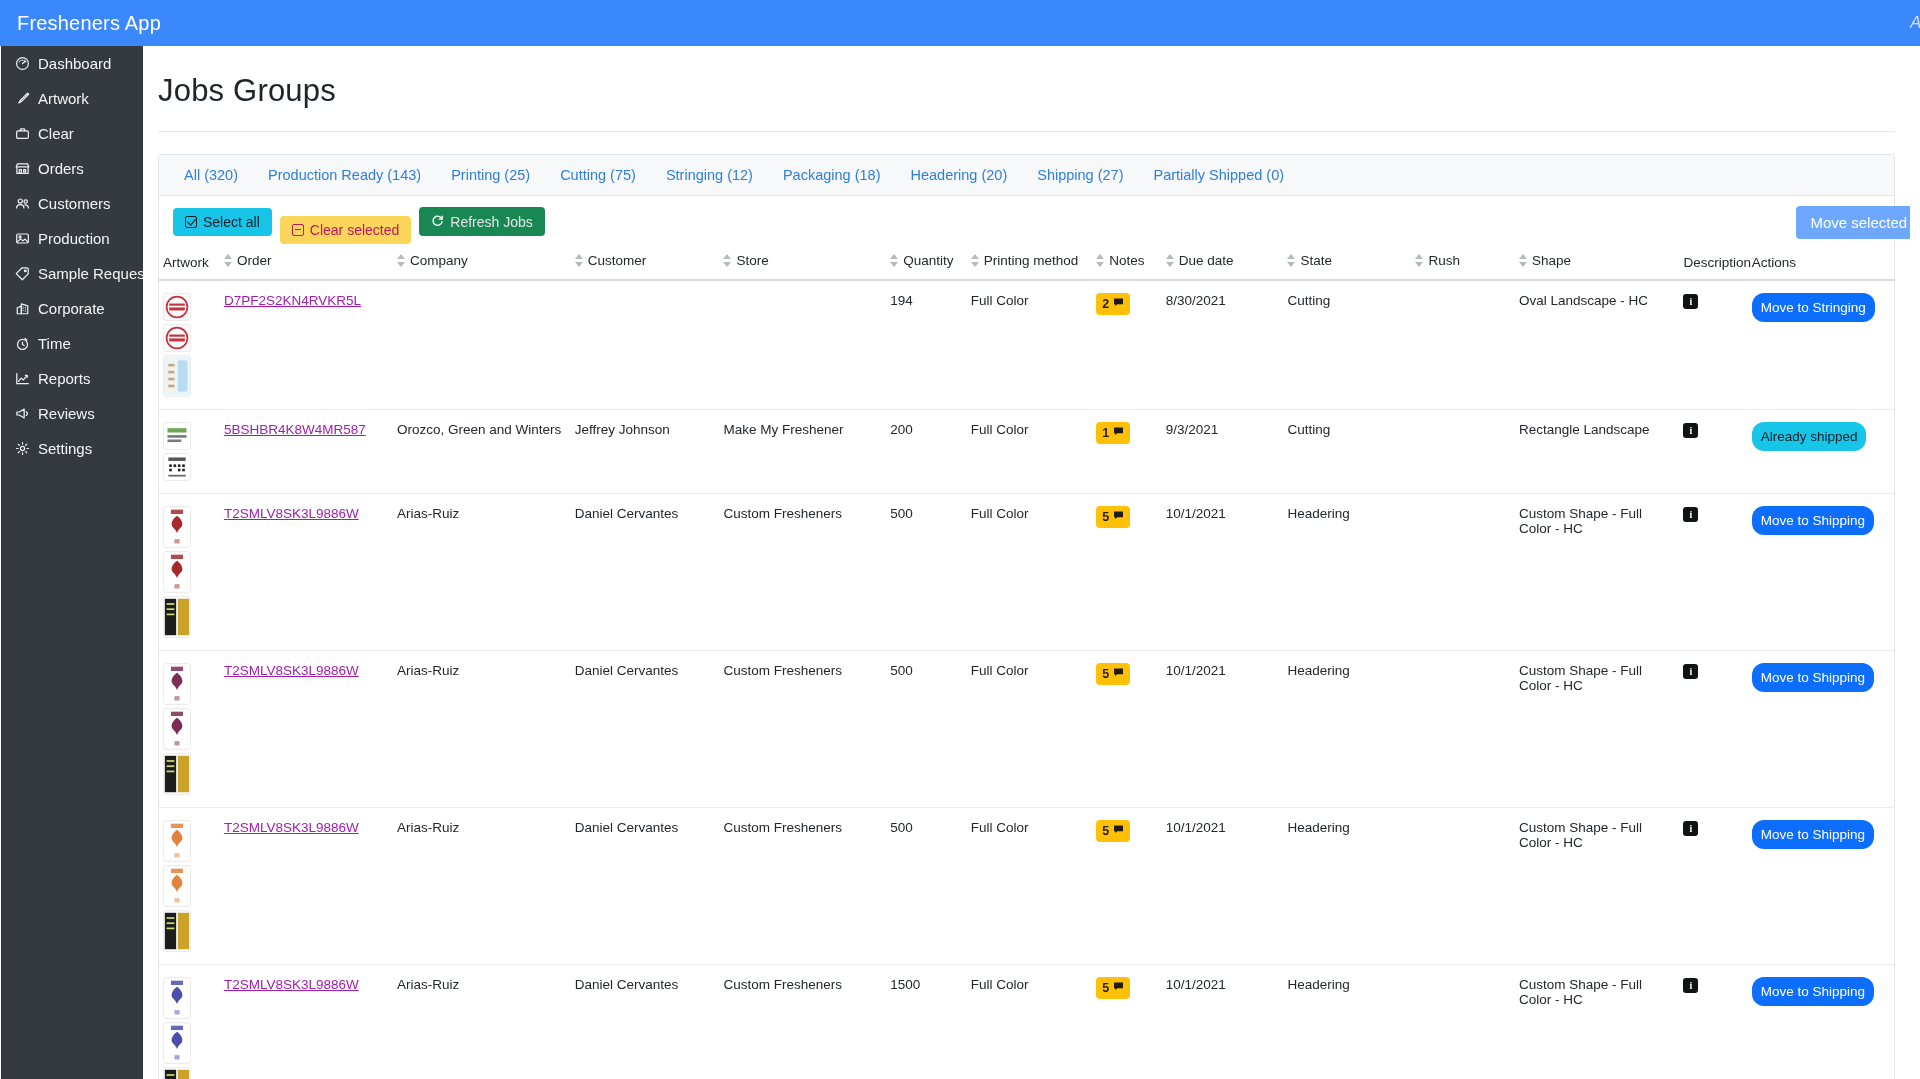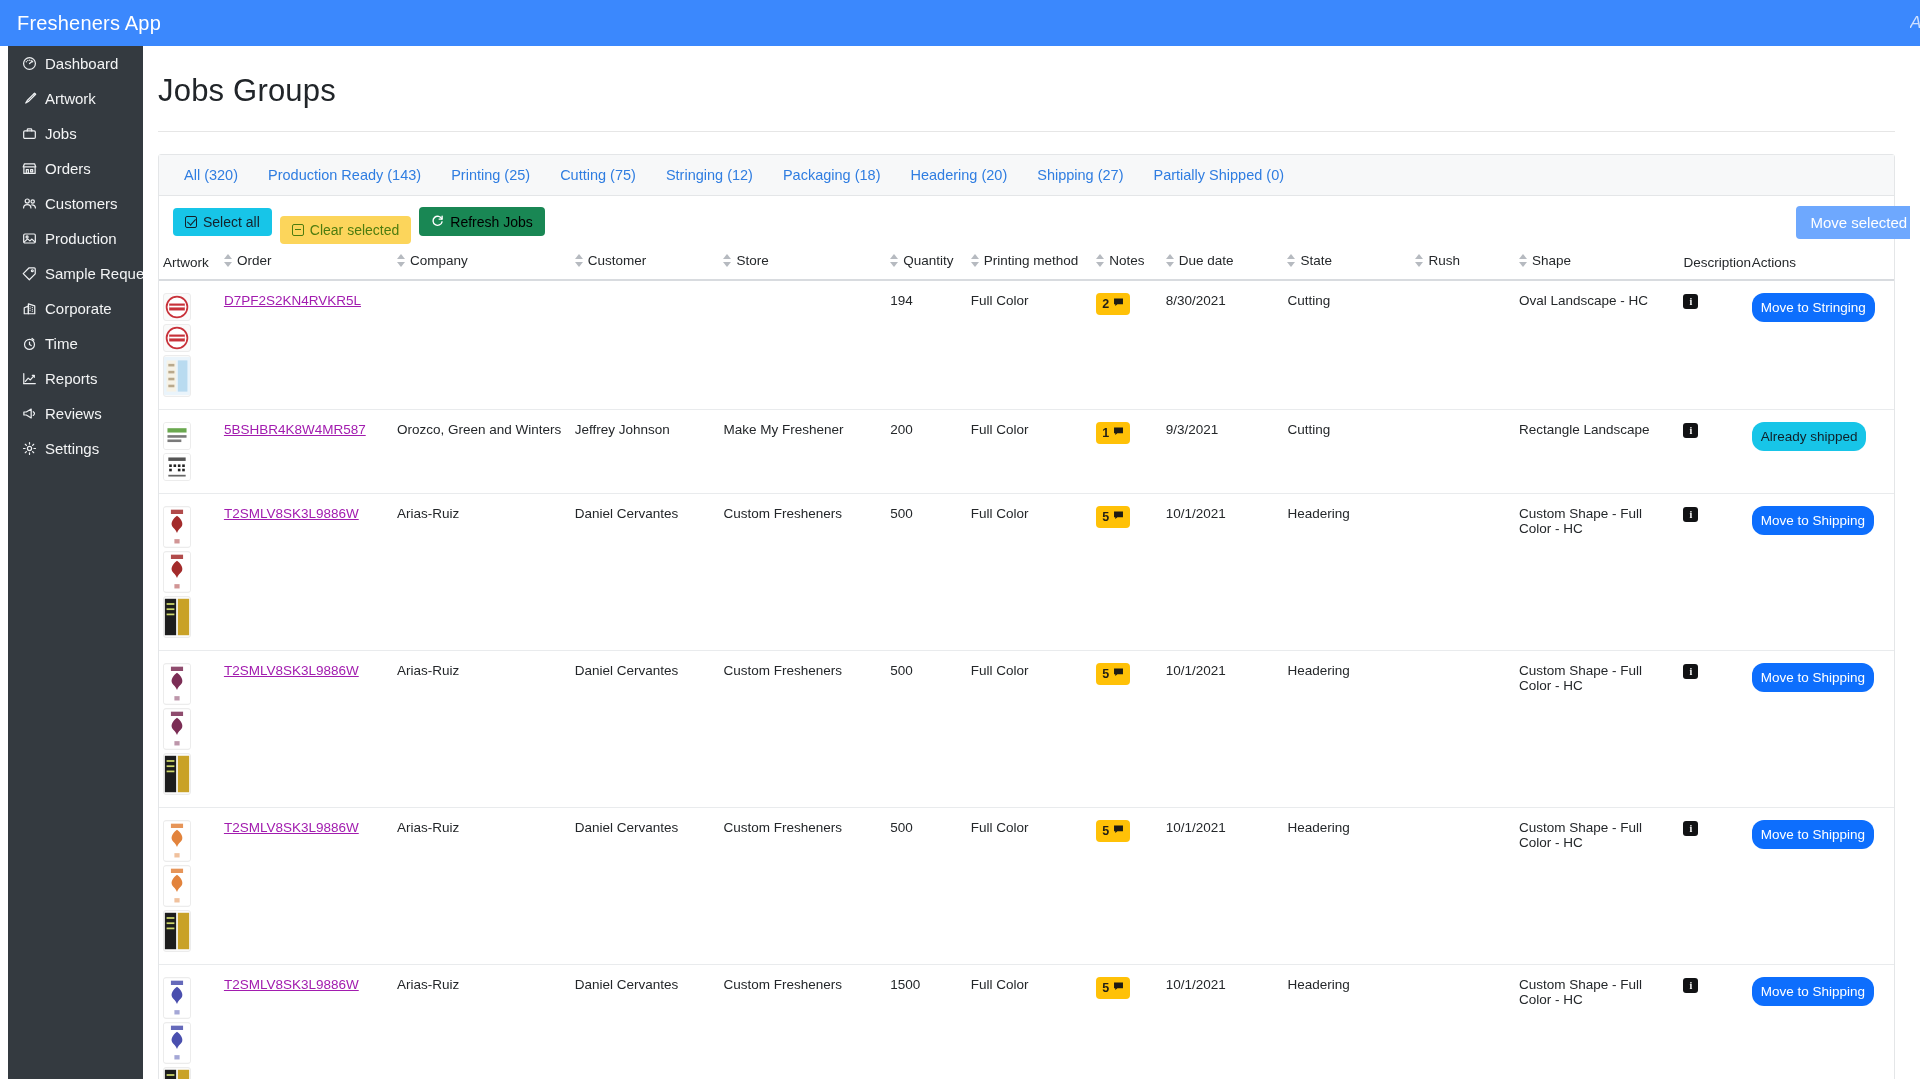--- a/index.html
+++ b/index.html
@@ -19,21 +19,21 @@
   .topbar .brand {
     color: #ffffff; font-size: 20px; padding-left: 17px; letter-spacing: .2px;
   }
   .topbar .rightstub {
     position: absolute; right: 0; top: 13px;
     color: #cfe0ff; font-size: 17px; font-style: italic;
     width: 10px; overflow: hidden;
   }
   
   .sidebar {
-    position: absolute; top: 46px; left: 8px;
+    position: absolute; top: 46px; left: 1px;
     width: 153px; height: 1033px;
     background: #343A40;
   }
   .snav-item {
     display: flex; align-items: center; gap: 8px;
     height: 35px; padding-left: 13px;
     color: #f3f4f5; font-size: 15px;
     cursor: pointer;
   }
   .snav-item .sicon {
@@ -81,22 +81,22 @@
   }
   .btn {
     border: none; border-radius: 4px;
     font-size: 14px; padding: 7px 12px;
     display: inline-flex; align-items: center; gap: 6px;
     cursor: pointer; font-family: inherit; line-height: 1;
     white-space: nowrap;
     justify-content: flex-end;
   }
   .btn-info    { background: #17C5E8; color: #14212b; }
-  .btn-warning { background: #FCD55B; color: #4d7c0f; margin-top: 16px; }
-  .btn-success { background: #198754; color: #000000; }
+  .btn-warning { background: #FCD55B; color: #be185d; margin-top: 16px; }
+  .btn-success { background: #198754; color: #e5e5e5; }
   .btn-move-next {
     position: absolute; right: -88px; top: 10px;
     background: #6ea8fe; color: #ffffff;
     border-radius: 4px; font-size: 15px; padding: 9px 14px;
   }
   .sq {
     display: inline-block; width: 12px; height: 12px;
     border: 1px solid currentColor; border-radius: 2px;
     position: relative; flex: 0 0 12px;
   }
@@ -205,21 +205,21 @@
       </span>
       <span class="snav-label">Artwork</span>
     </div>
     <div class="snav-item">
       <span class="sicon">
         <svg viewBox="0 0 16 16" width="15" height="15">
           <rect x="1.8" y="5.2" width="12.4" height="8" rx="1.3" stroke="#eef0f2" stroke-width="1.3" fill="none" stroke-linecap="round" stroke-linejoin="round"></rect>
           <path d="M5.6 5.2V3.9c0-.5.4-.9.9-.9h3c.5 0 .9.4.9.9v1.3" stroke="#eef0f2" stroke-width="1.3" fill="none" stroke-linecap="round" stroke-linejoin="round"></path>
         </svg>
       </span>
-      <span class="snav-label">Jobs</span>
+      <span class="snav-label">Clear</span>
     </div>
     <div class="snav-item">
       <span class="sicon">
         <svg viewBox="0 0 16 16" width="15" height="15">
           <path d="M2 6.3h12v7H2z" stroke="#eef0f2" stroke-width="1.3" fill="none" stroke-linecap="round" stroke-linejoin="round"></path>
           <path d="M1.3 6.3 2.6 3h10.8l1.3 3.3" stroke="#eef0f2" stroke-width="1.3" fill="none" stroke-linecap="round" stroke-linejoin="round"></path>
           <path d="M4.6 9.2h2.2v4H4.6zM9.2 9.2h2.2v2.3H9.2z" stroke="#eef0f2" stroke-width="1.3" fill="none" stroke-linecap="round" stroke-linejoin="round"></path>
         </svg>
       </span>
       <span class="snav-label">Orders</span>

